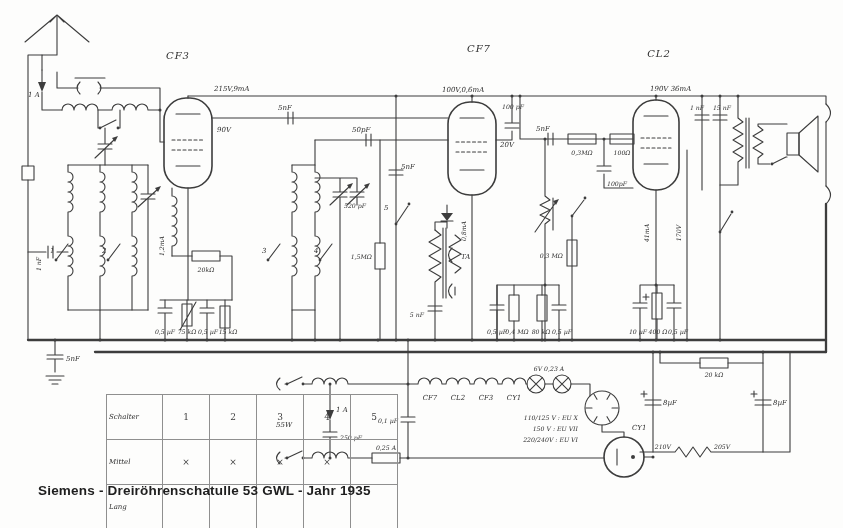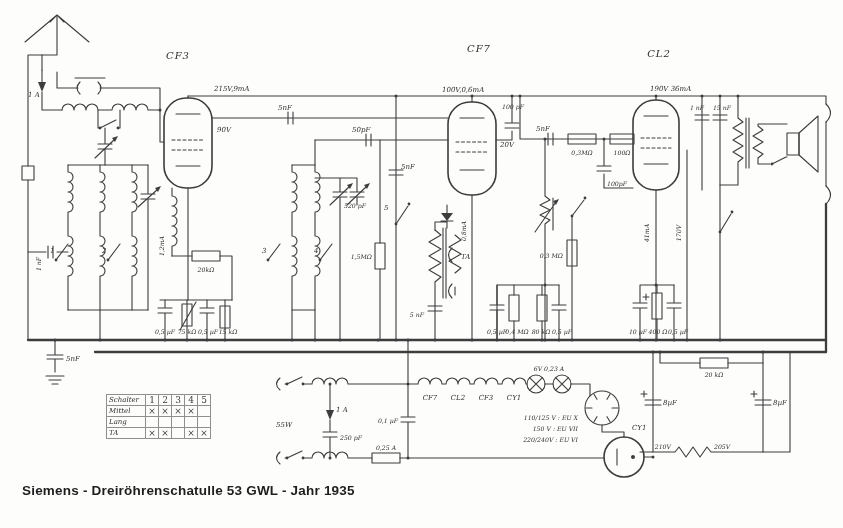--- a/index.html
+++ b/index.html
@@ -8,26 +8,26 @@
   svg{position:absolute;left:0;top:0;}
   svg path, svg rect, svg circle, svg line, svg polygon{stroke:#3d3d3d;fill:none;stroke-width:1.1;stroke-linecap:round;stroke-linejoin:round;}
   svg .bus{stroke-width:2.3;}
   svg .tubeenv{stroke-width:1.6;}
   svg .dash{stroke-dasharray:3 2.5;}
   svg .fillink{fill:#3d3d3d;stroke:none;}
   svg text{stroke:none;fill:#2e2e2e;font-family:"DejaVu Serif",serif;font-style:italic;}
   svg .tube{font-size:10px;letter-spacing:1px;}
   svg .lb{font-size:7px;}
   svg .lb2{font-size:6.2px;}
-  .caption{position:absolute;left:22px;top:483px;font-family:"Liberation Sans",sans-serif;
+  .caption{position:absolute;left:38px;top:483px;font-family:"Liberation Sans",sans-serif;
            font-size:13.5px;font-weight:bold;color:#1e1e1e;letter-spacing:.2px;}
   table.sw{position:absolute;left:106px;top:394px;border-collapse:collapse;
            font-size:7px;font-style:italic;color:#2e2e2e;}
   table.sw td{border:1px solid #8f8f8f;height:10px;text-align:center;vertical-align:middle;
-              padding:0;line-height:1;}
+              padding:17px;line-height:1;}
   table.sw td.lbl{width:36px;text-align:left;padding-left:2px;}
   table.sw td.c{width:12px;font-size:9px;font-style:normal;color:#3d3d3d;}
 </style>
 </head>
 <body>
 
 <div id="page">
 <svg width="843" height="528" viewBox="0 0 843 528">
 
   <g>

